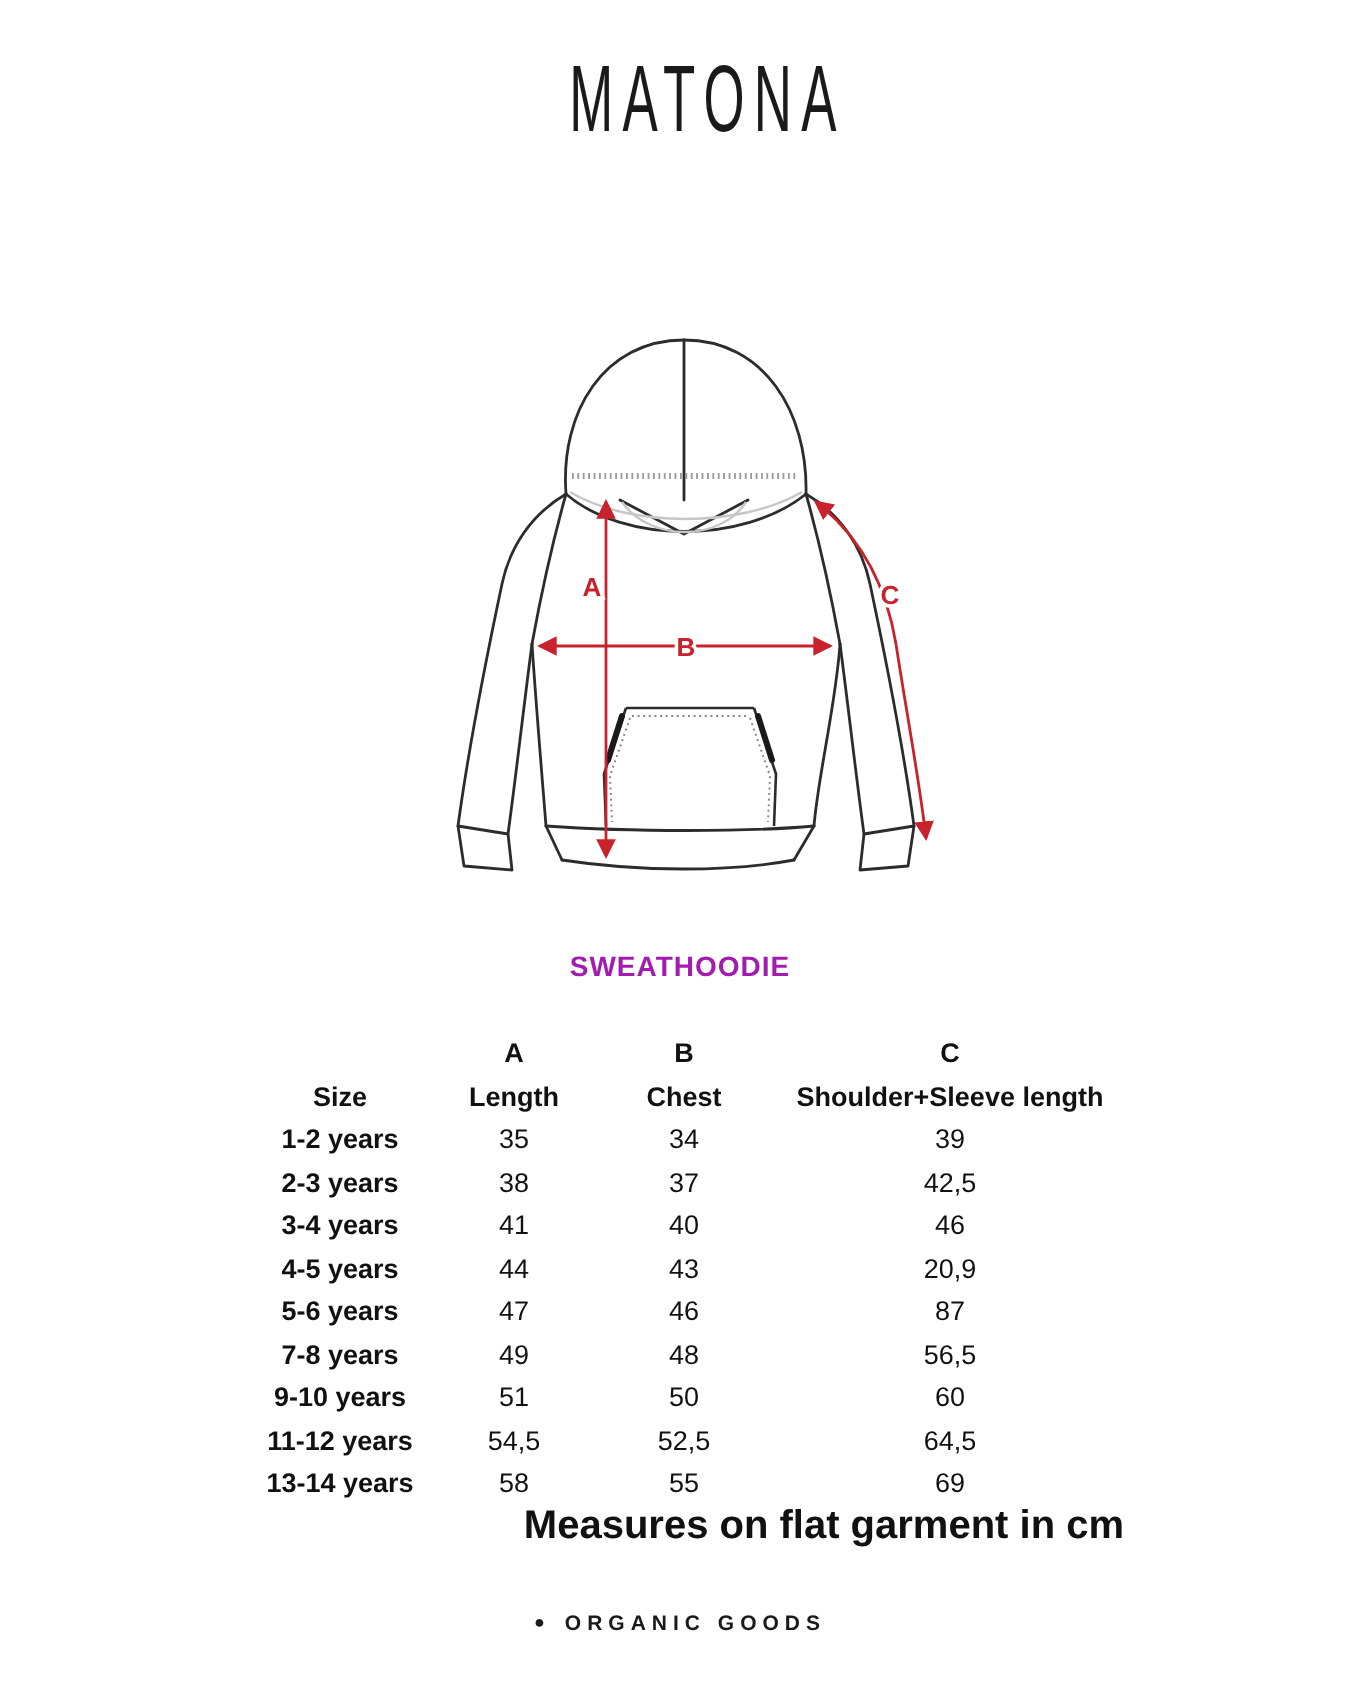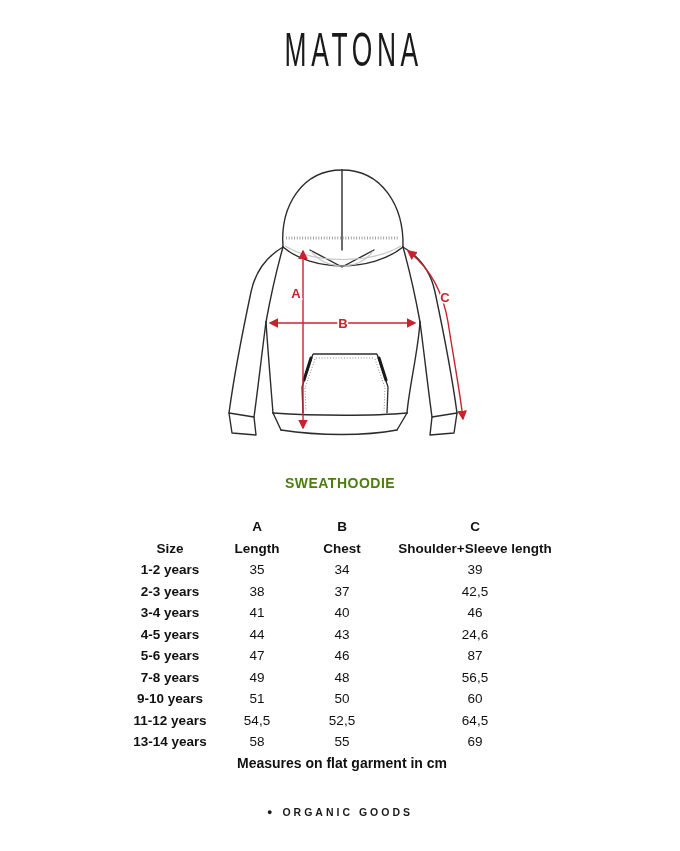--- a/index.html
+++ b/index.html
@@ -44,21 +44,21 @@
   }
   
   .product-title {
     position: absolute;
     top: 475px; left: 0;
     width: 100%;
     text-align: center;
     font-size: 14px;
     font-weight: 700;
     letter-spacing: 0.5px;
-    color: #4d7c0f;
+    color: #a21caf;
   }
   
   .table-wrap {
     position: absolute;
     top: 516px; left: 122px;
     width: 440px;
   }
   table.size-table {
     width: 440px;
     border-collapse: collapse;
@@ -72,22 +72,22 @@
     font-size: 13.5px;
     padding: 0;
     color: #111;
     white-space: nowrap;
   }
   table.size-table th { font-weight: 700; }
   table.size-table td.num { font-weight: 400; margin-top: 7px; }
   table.size-table td.size-label { font-weight: 700; }
   .table-note {
     width: 440px;
-    text-align: center;
-    font-size: 14px;
+    text-align: right;
+    font-size: 20px;
     font-weight: 700;
     line-height: 21.5px;
     color: #111;
   }
   
   .footer {
     position: absolute;
     top: 806px; left: 0;
     width: 100%;
     text-align: center;
@@ -226,21 +226,21 @@
         <tr>
           <td class="size-label">3-4 years</td>
           <td class="num">41</td>
           <td class="num">40</td>
           <td class="num">46</td>
         </tr>
         <tr>
           <td class="size-label">4-5 years</td>
           <td class="num">44</td>
           <td class="num">43</td>
-          <td class="num">24,6</td>
+          <td class="num">20,9</td>
         </tr>
         <tr>
           <td class="size-label">5-6 years</td>
           <td class="num">47</td>
           <td class="num">46</td>
           <td class="num">87</td>
         </tr>
         <tr>
           <td class="size-label">7-8 years</td>
           <td class="num">49</td>

